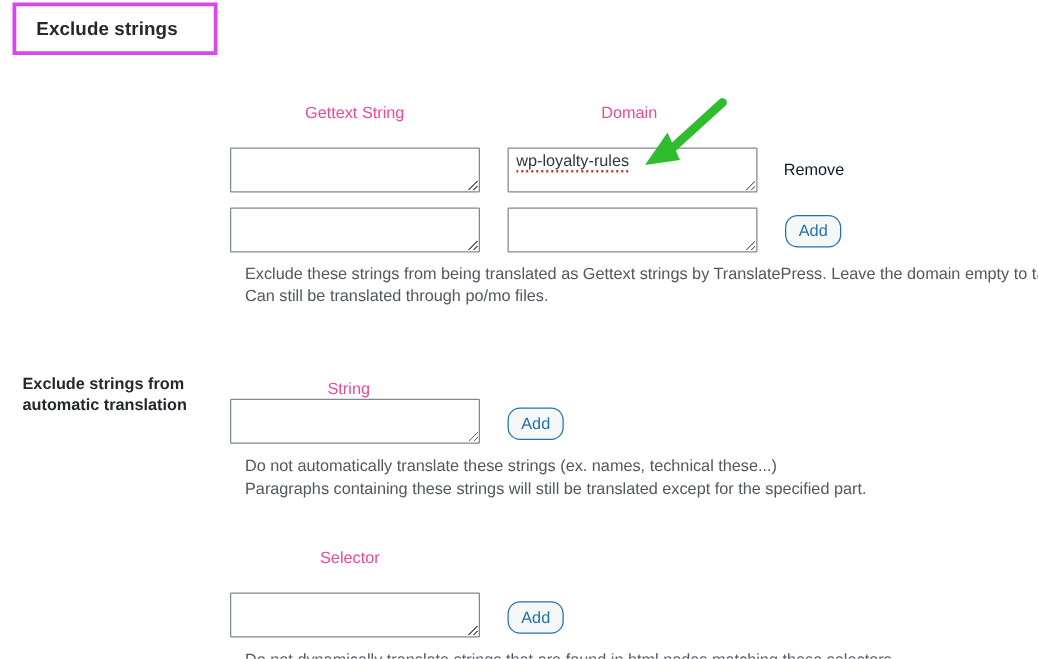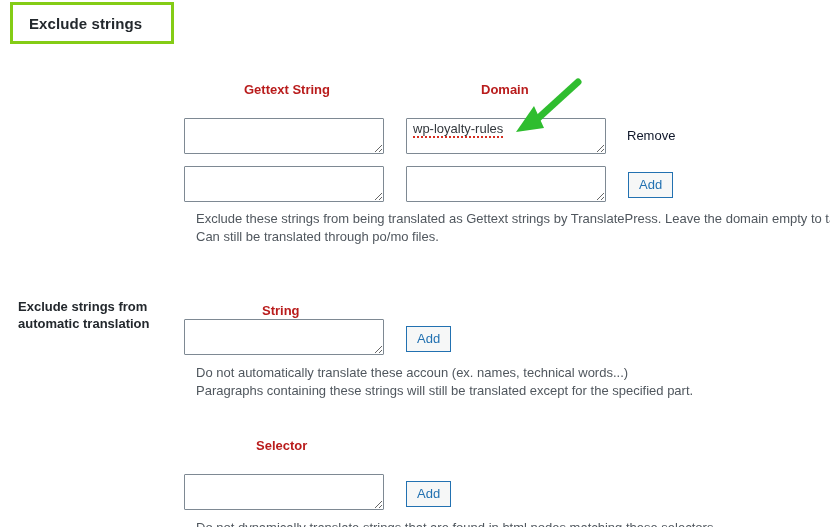--- a/index.html
+++ b/index.html
@@ -23,21 +23,21 @@
     height: 527px;
   }
 
   
   .section-heading-wrap {
     position: absolute;
     left: 10px;
     top: 2px;
     width: 164px;
     height: 42px;
-    border: 3px solid #84cc16;
+    border: 3px solid #d946ef;
     box-sizing: border-box;
     display: flex;
     align-items: center;
     padding-left: 16px;
   }
   .section-heading {
     font-size: 15px;
     font-weight: bold;
     color: #23282d;
     letter-spacing: 0.1px;
@@ -54,23 +54,23 @@
     left: 18px;
     width: 150px;
     font-weight: bold;
     font-size: 13px;
     color: #23282d;
     line-height: 17px;
   }
 
   .col-header {
     position: absolute;
-    font-weight: bold;
-    font-size: 13px;
-    color: #b91c1c;
+    font-weight: normal;
+    font-size: 13px;
+    color: #ec4899;
     text-align: right;
   }
 
   textarea.field {
     position: absolute;
     box-sizing: border-box;
     border: 1px solid #7e8993;
     border-radius: 1px;
     background: #fff;
     font-family: "Liberation Sans", sans-serif;
@@ -96,21 +96,21 @@
     background-position: 0 100%;
     padding-bottom: 2px;
   }
 
   .btn-add {
     position: absolute;
     box-sizing: border-box;
     background: #f6f7f7;
     border: 1px solid #2271b1;
     color: #2271b1;
-    border-radius: 0;
+    border-radius: 10px;
     font-size: 13px;
     font-family: "Liberation Sans", sans-serif;
     line-height: 1;
     padding: 5px 10px 6px;
     cursor: pointer;
     white-space: nowrap;
   }
 
   .link-remove {
     position: absolute;
@@ -171,21 +171,21 @@
 
   <div class="row" style="top:0;height:120px;">
     <div class="row-label" style="top:298px; width:140px;">Exclude strings from automatic translation</div>
 
     <div class="col-header" style="left:262px; top:283px;margin-top:20px;">String</div>
 
     <textarea class="field" style="left: 184px; top: 319px; width: 200px; height: 36px;" placeholder=""></textarea>
 
     <button class="btn-add" style="left:406px; top:326px;">Add</button>
 
-    <div class="desc" style="left:196px; top:364px;">Do not automatically translate these accoun (ex. names, technical words...)</div>
+    <div class="desc" style="left:196px; top:364px;">Do not automatically translate these strings (ex. names, technical these...)</div>
     <div class="desc" style="left:196px; top:382px;">Paragraphs containing these strings will still be translated except for the specified part.</div>
   </div>
 
   <div class="row" style="top:0;height:120px;">
 
     <div class="col-header" style="left:256px; top:438px;">Selector</div>
 
     <textarea class="field" style="left: 184px; top: 474px; width: 200px; height: 36px;" placeholder=""></textarea>
 
     <button class="btn-add" style="left:406px; top:481px;">Add</button>

